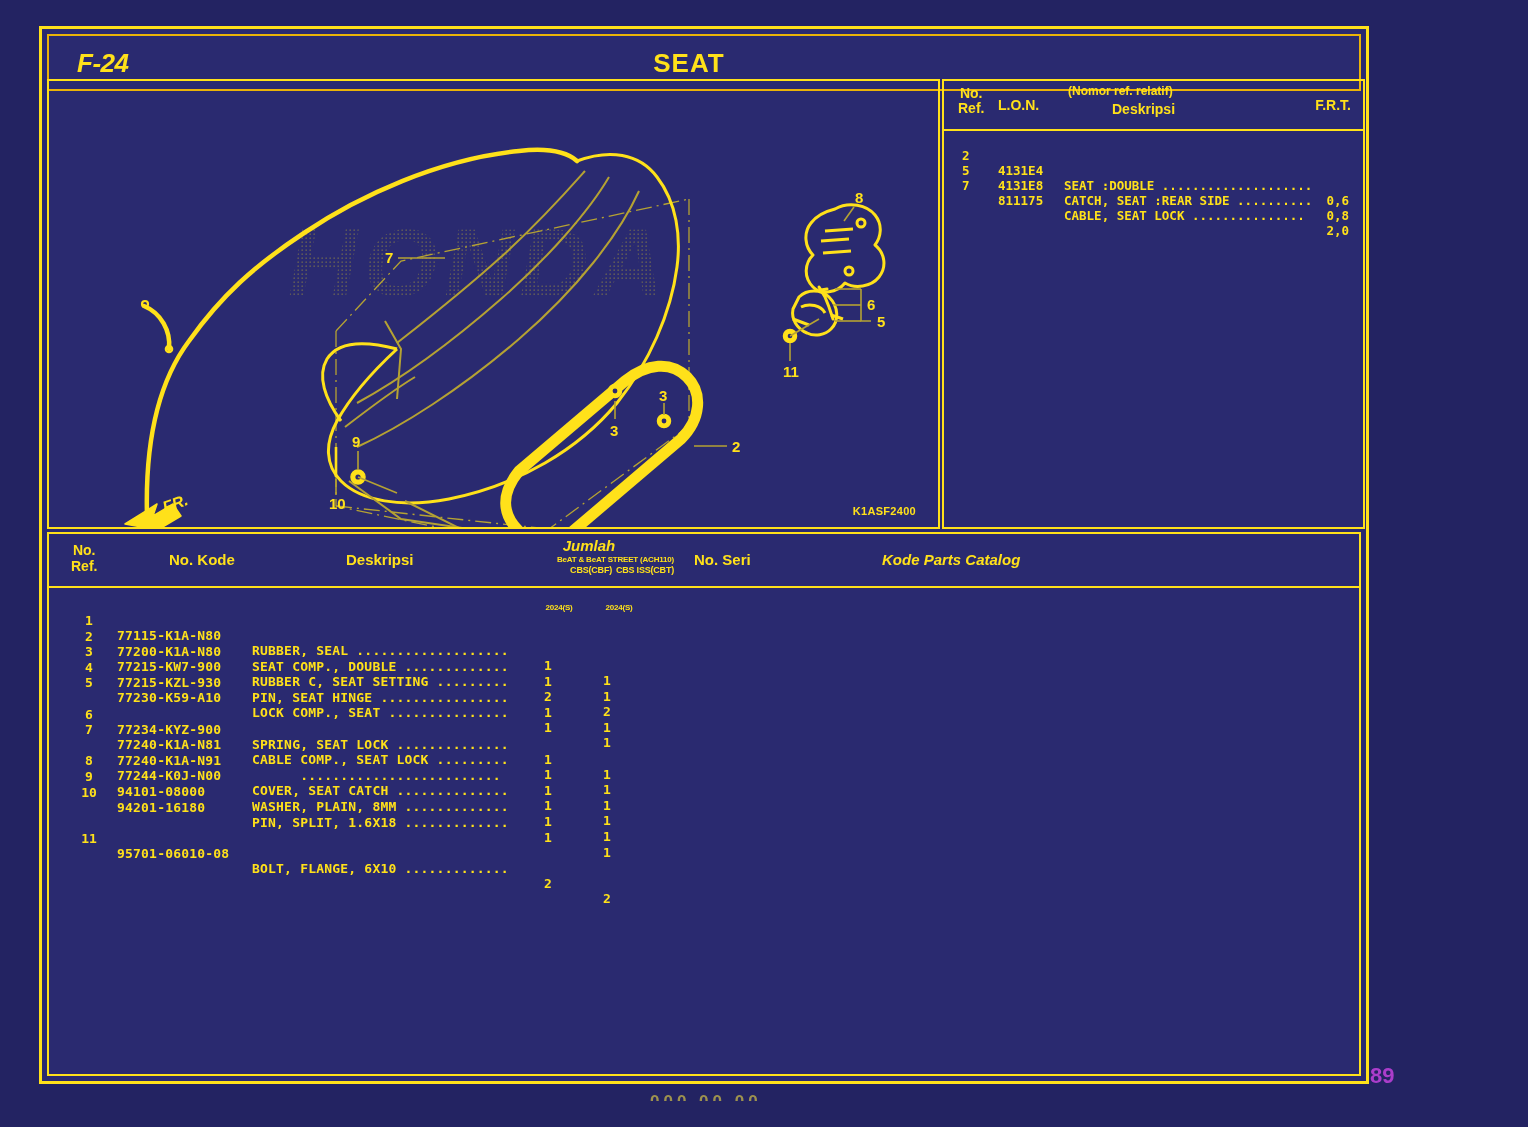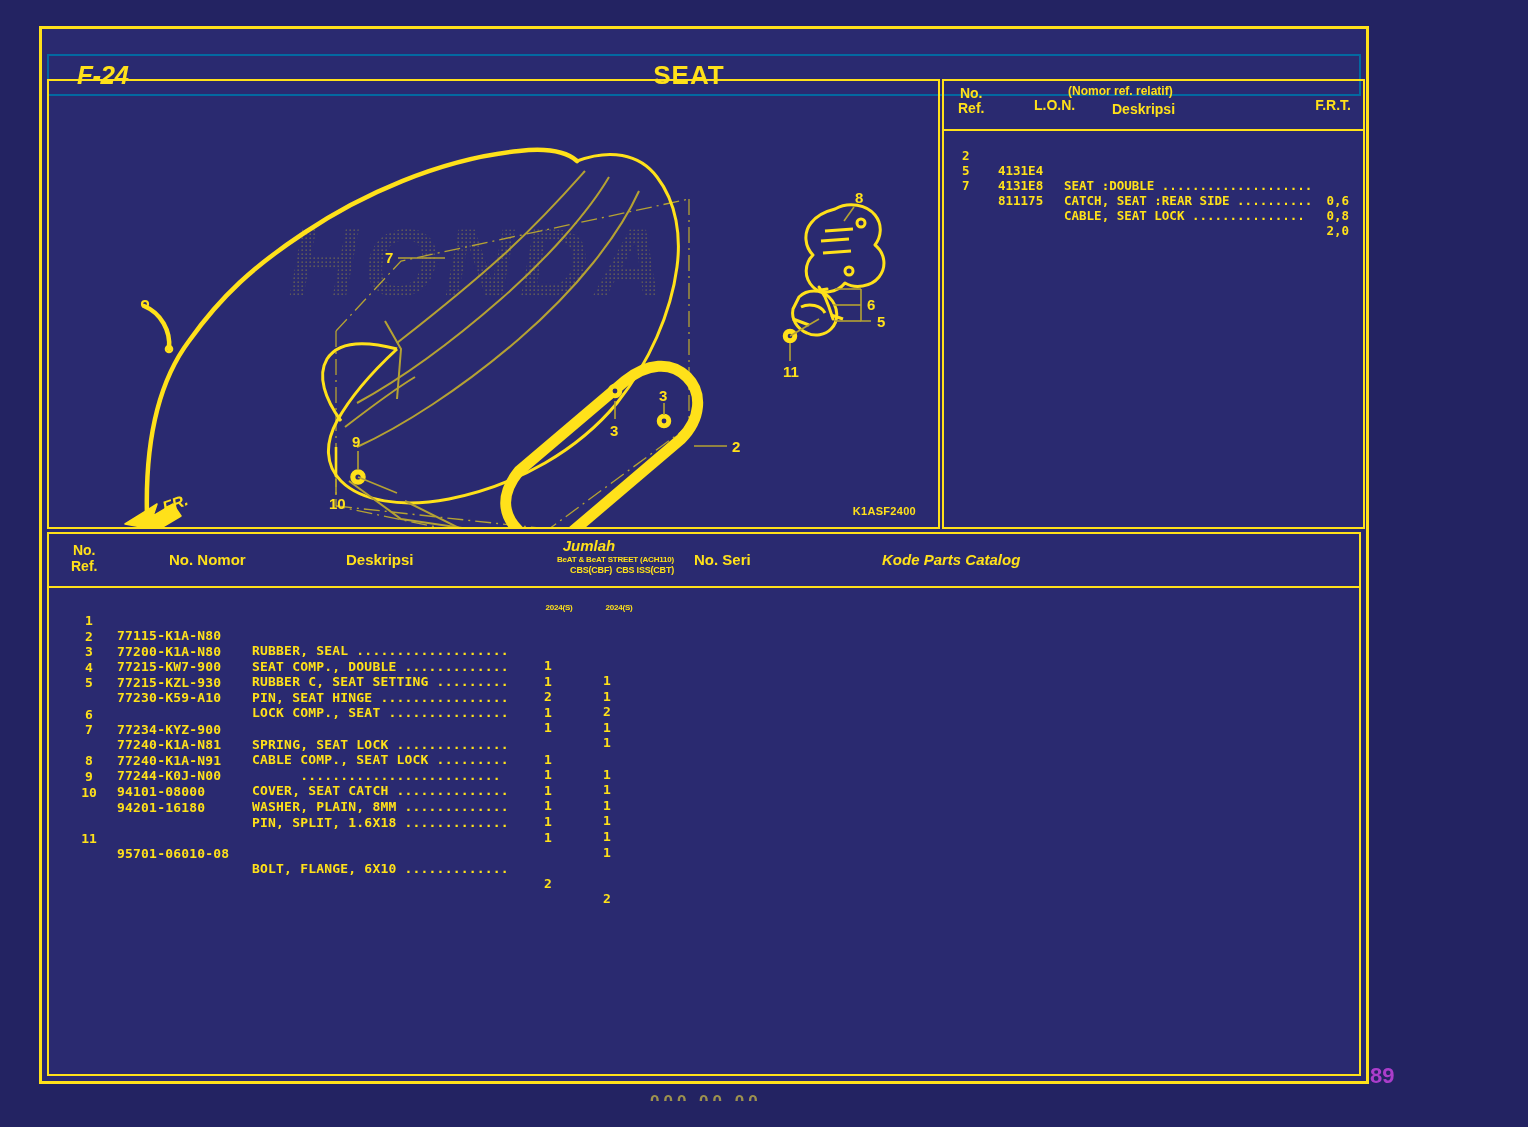--- a/index.html
+++ b/index.html
@@ -13,25 +13,24 @@
   .page{
     position:absolute;
     left:39px; top:26px;
     width:1330px; height:1058px;
     border:3px solid #ffe11a;
     background:#2a2a70;
     box-sizing:border-box;
   }
   
   .hdr{
-    position:absolute; left:5px; top:5px; right:5px; height:42px;
-    border:2px solid #0369a1;
+    position:absolute; left:5px; top:5px; right:5px; height:57px;
+    border:2px solid #eab308;
     box-sizing:border-box;
     background:#2a2a70;
-    margin-top:20px;
   }
   .hdr .code{
     position:absolute; left:28px; top:50%; transform:translateY(-50%);
     color:#ffe11a; font-size:26px; font-weight:bold; font-style:italic;
     letter-spacing:-0.5px;
   }
   .hdr .title{
     position:absolute; left:0; right:0; top:50%; transform:translateY(-50%);
     text-align:center; margin-left:-30px;
     color:#ffe11a; font-size:26px; font-weight:bold; letter-spacing:1px;
@@ -54,21 +53,21 @@
     position:absolute; left:900px; top:50px;
     width:423px; height:450px;
     border:2px solid #ffe11a;
     box-sizing:border-box;
   }
   .frt-head{
     position:absolute;left:0;top:0;right:0;height:48px;
     border-bottom:2px solid #ffe11a;
   }
   .frt-head .h-no{position:absolute;left:14px;top:5px;color:#ffe11a;font-size:14px;font-weight:bold;line-height:1.1;text-align:center;}
-  .frt-head .h-lon{position:absolute;left:54px;top:16px;color:#ffe11a;font-size:14px;font-weight:bold;margin-left:36px;}
+  .frt-head .h-lon{position:absolute;left:54px;top:16px;color:#ffe11a;font-size:14px;font-weight:bold;}
   .frt-head .h-rel{position:absolute;left:124px;top:3px;color:#ffe11a;font-size:12px;font-weight:bold;}
   .frt-head .h-desk{position:absolute;left:168px;top:20px;color:#ffe11a;font-size:14px;font-weight:bold;}
   .frt-head .h-frt{position:absolute;right:12px;top:16px;color:#ffe11a;font-size:14px;font-weight:bold;}
   .frt-rows{position:absolute;left:0;top:52px;right:0;}
   .frt-row{position:relative;height:15px;color:#ffe11a;font-family:"DejaVu Sans Mono",monospace;font-size:12.5px;font-weight:bold;white-space:pre;}
   .frt-row .c-no{position:absolute;left:18px;}
   .frt-row .c-lon{position:absolute;left:54px;}
   .frt-row .c-desc{position:absolute;left:120px;}
   .frt-row .c-frt{position:absolute;right:14px;}
   
@@ -297,21 +296,21 @@
       </div>
     </div>
   </div>
 
   <div class="tbl">
     <div class="tbl-head">
       <div class="th th-noref">
         <div>No.</div>
         <div>Ref.</div>
       </div>
-      <div class="th th-nopart">No. Nomor</div>
+      <div class="th th-nopart">No. Kode</div>
       <div class="th th-desk">Deskripsi</div>
       <div class="th th-jumlah">Jumlah</div>
       <div class="th th-sub1">BeAT &amp; BeAT STREET (ACH110)</div>
       <div class="th th-sub2">
         <span>CBS(CBF)</span><span>CBS ISS(CBT)</span>
       </div>
       <div class="th th-sub3">
         <span>2024(S)</span><span>2024(S)</span>
       </div>
       <div class="th th-seri">No. Seri</div>

